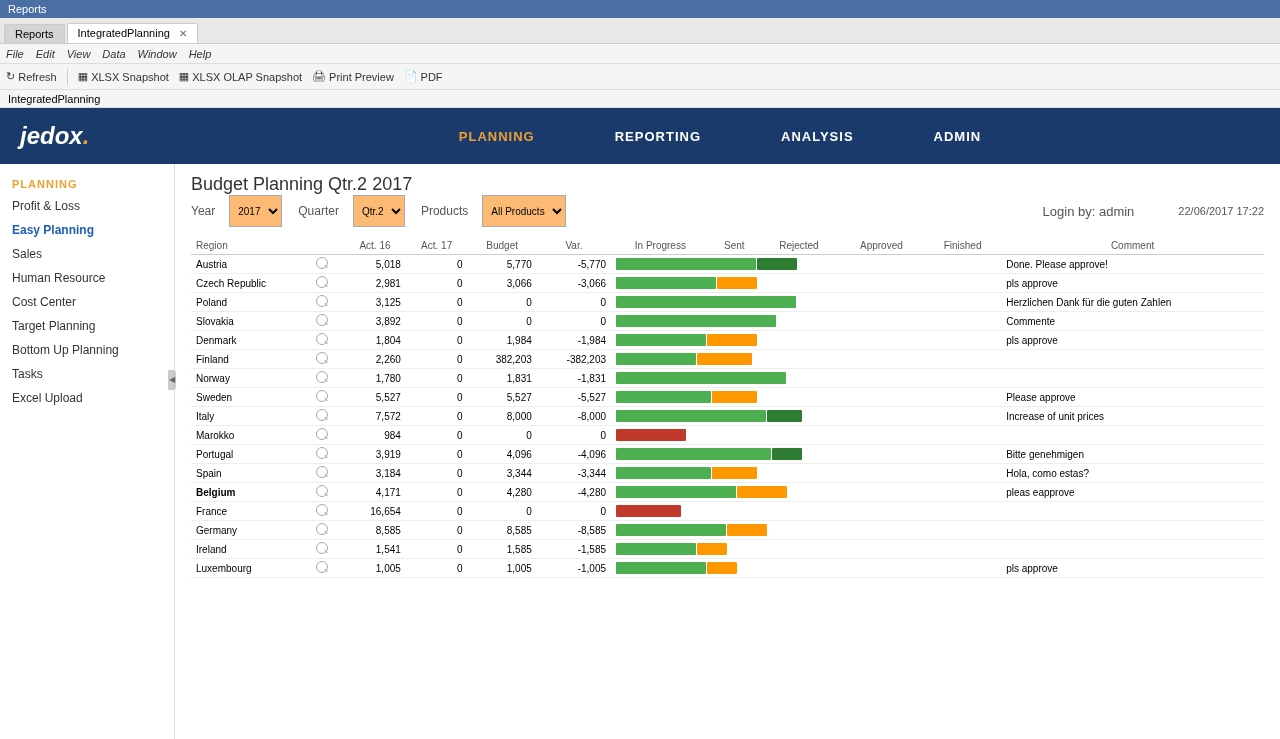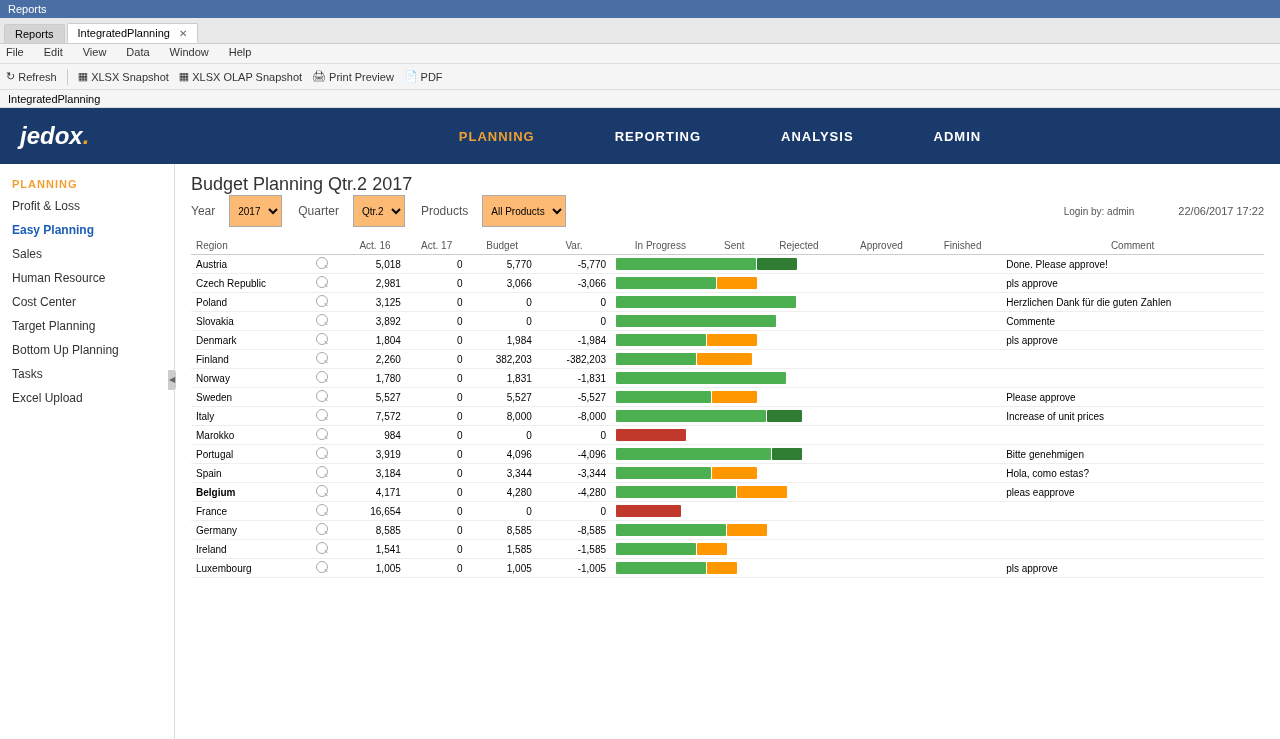--- a/index.html
+++ b/index.html
@@ -39,23 +39,25 @@
       background: #fff;
       border-bottom: 1px solid #fff;
     }
     .tab .close-btn { margin-left: 6px; color: #666; font-size: 10px; }
 
     
     .menu-bar {
       background: #f5f5f5;
       padding: 2px 6px;
       display: flex;
-      gap: 20px;
+      gap: 12px;
       border-bottom: 1px solid #ddd;
       height: 20px;
+      align-items: center;
+      font-style: italic;
     }
     .menu-item { font-size: 11px; cursor: pointer; color: #333; }
 
     
     .toolbar {
       background: #f5f5f5;
       padding: 3px 6px;
       display: flex;
       gap: 10px;
       border-bottom: 1px solid #ddd;
@@ -170,21 +172,21 @@
     }
     .filter-group { display: flex; align-items: center; gap: 14px; }
     .filter-label { color: #555; }
     select {
       font-size: 10px;
       padding: 1px 4px;
       border: 1px solid #aaa;
       background: #fdba74;
       height: 32px;
     }
-    .login-info { margin-left: auto; color: #555; font-size: 10px; }
+    .login-info { margin-left: auto; color: #555; font-size: 13px; }
     .datetime { color: #555; font-size: 11px; margin-left: 28px; }
 
     
     .data-table {
       width: 100%;
       border-collapse: collapse;
       font-size: 10px;
     }
     .data-table th {
       text-align: center;

